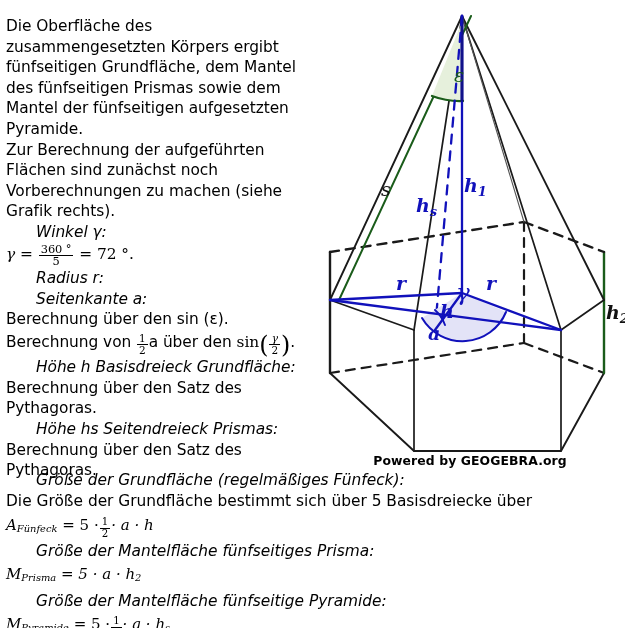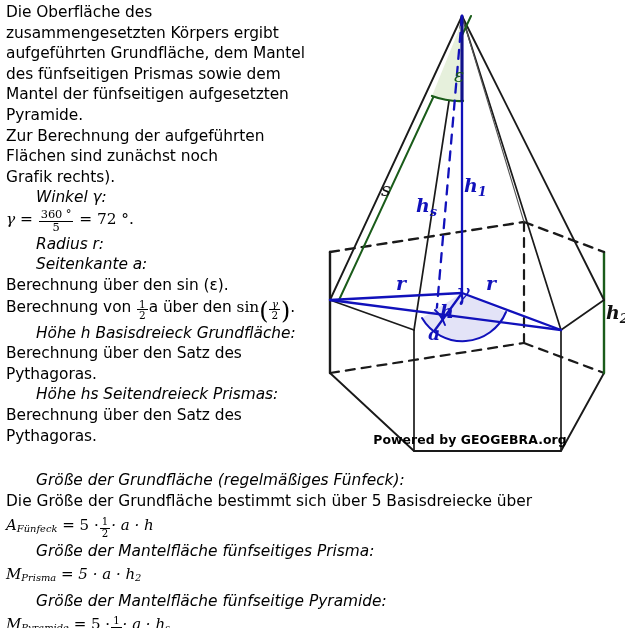--- a/index.html
+++ b/index.html
@@ -18,21 +18,21 @@
   #page {
     position: relative;
     width: 625px;
     height: 628px;
   }
 
   
   .text-col {
     position: absolute;
     left: 6px;
-    top: 2px;
+    top: 16px;
     width: 312px;
   }
   .line {
     font-size: 15.4px;
     line-height: 20.6px;
     white-space: nowrap;
     letter-spacing: -0.05px;
   }
   .ital {
     font-style: italic;
@@ -109,45 +109,46 @@
     top: 0px;
     width: 307px;
     height: 455px;
   }
   #figure svg {
     display: block;
   }
   .credit {
     position: absolute;
     left: 320px;
-    top: 432px;
+    top: 453px;
     width: 300px;
     text-align: center;
     font-size: 12.4px;
     font-weight: bold;
     font-family: "DejaVu Sans", sans-serif;
     letter-spacing: 0.1px;
   }
 </style>
 </head>
 <body>
 
 <div id="page">
 
   <div class="text-col">
 
     <div class="line">Die Oberfläche des</div>
     <div class="line">zusammengesetzten Körpers ergibt</div>
-    <div class="line">aufgeführten Grundfläche, dem Mantel</div>
+    <div class="line">fünfseitigen Grundfläche, dem Mantel</div>
     <div class="line">des fünfseitigen Prismas sowie dem</div>
     <div class="line">Mantel der fünfseitigen aufgesetzten</div>
     <div class="line">Pyramide.</div>
 
     <div class="line">Zur Berechnung der aufgeführten</div>
     <div class="line">Flächen sind zunächst noch</div>
+    <div class="line">Vorberechnungen zu machen (siehe</div>
     <div class="line">Grafik rechts).</div>
 
     <div class="line ital">Winkel γ:</div>
     <div class="line" style="line-height:22px;">
       <span class="mathital">γ</span>
       <span class="serif">=</span>
       <span class="frac big">
         <span class="num serif">360 °</span>
         <span class="den serif">5</span>
       </span>

